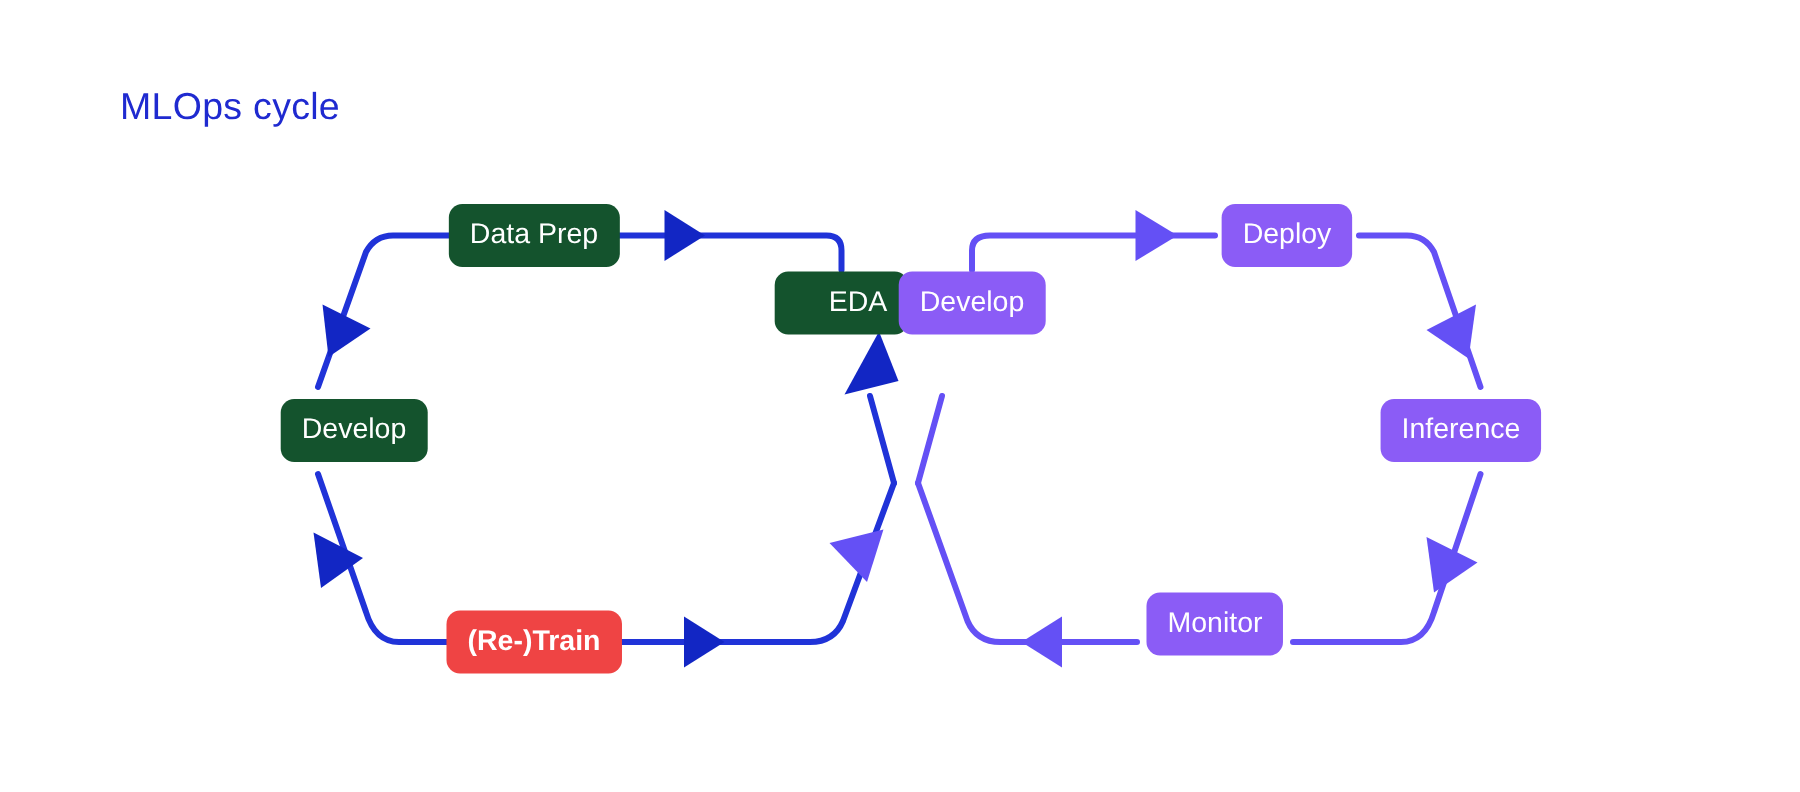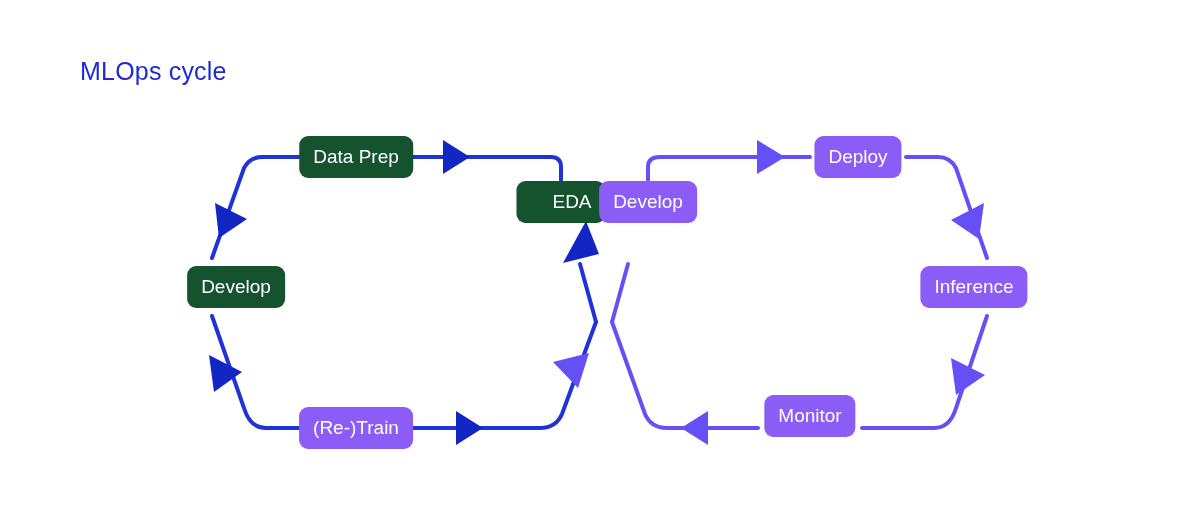--- a/index.html
+++ b/index.html
@@ -45,21 +45,21 @@
     font-size: 19px;
     line-height: 1;
     padding: 11px 14px 12px 14px;
     white-space: nowrap;
     box-sizing: border-box;
     text-align: center;
     font-family: "Liberation Sans", sans-serif;
   }
   .node-dark-blue { background: #14532d; }
   .node-purple    { background: #8b5cf6; }
-  .node-gray      { background: #8b5cf6; }
+  .node-gray      { background: #ef4444; font-weight: bold; }
 </style>
 </head>
 <body>
 
 <div id="canvas">
 
   <div id="title">MLOps cycle</div>
 
   <svg id="edges" viewBox="0 0 1200 528" xmlns="http://www.w3.org/2000/svg">
 

